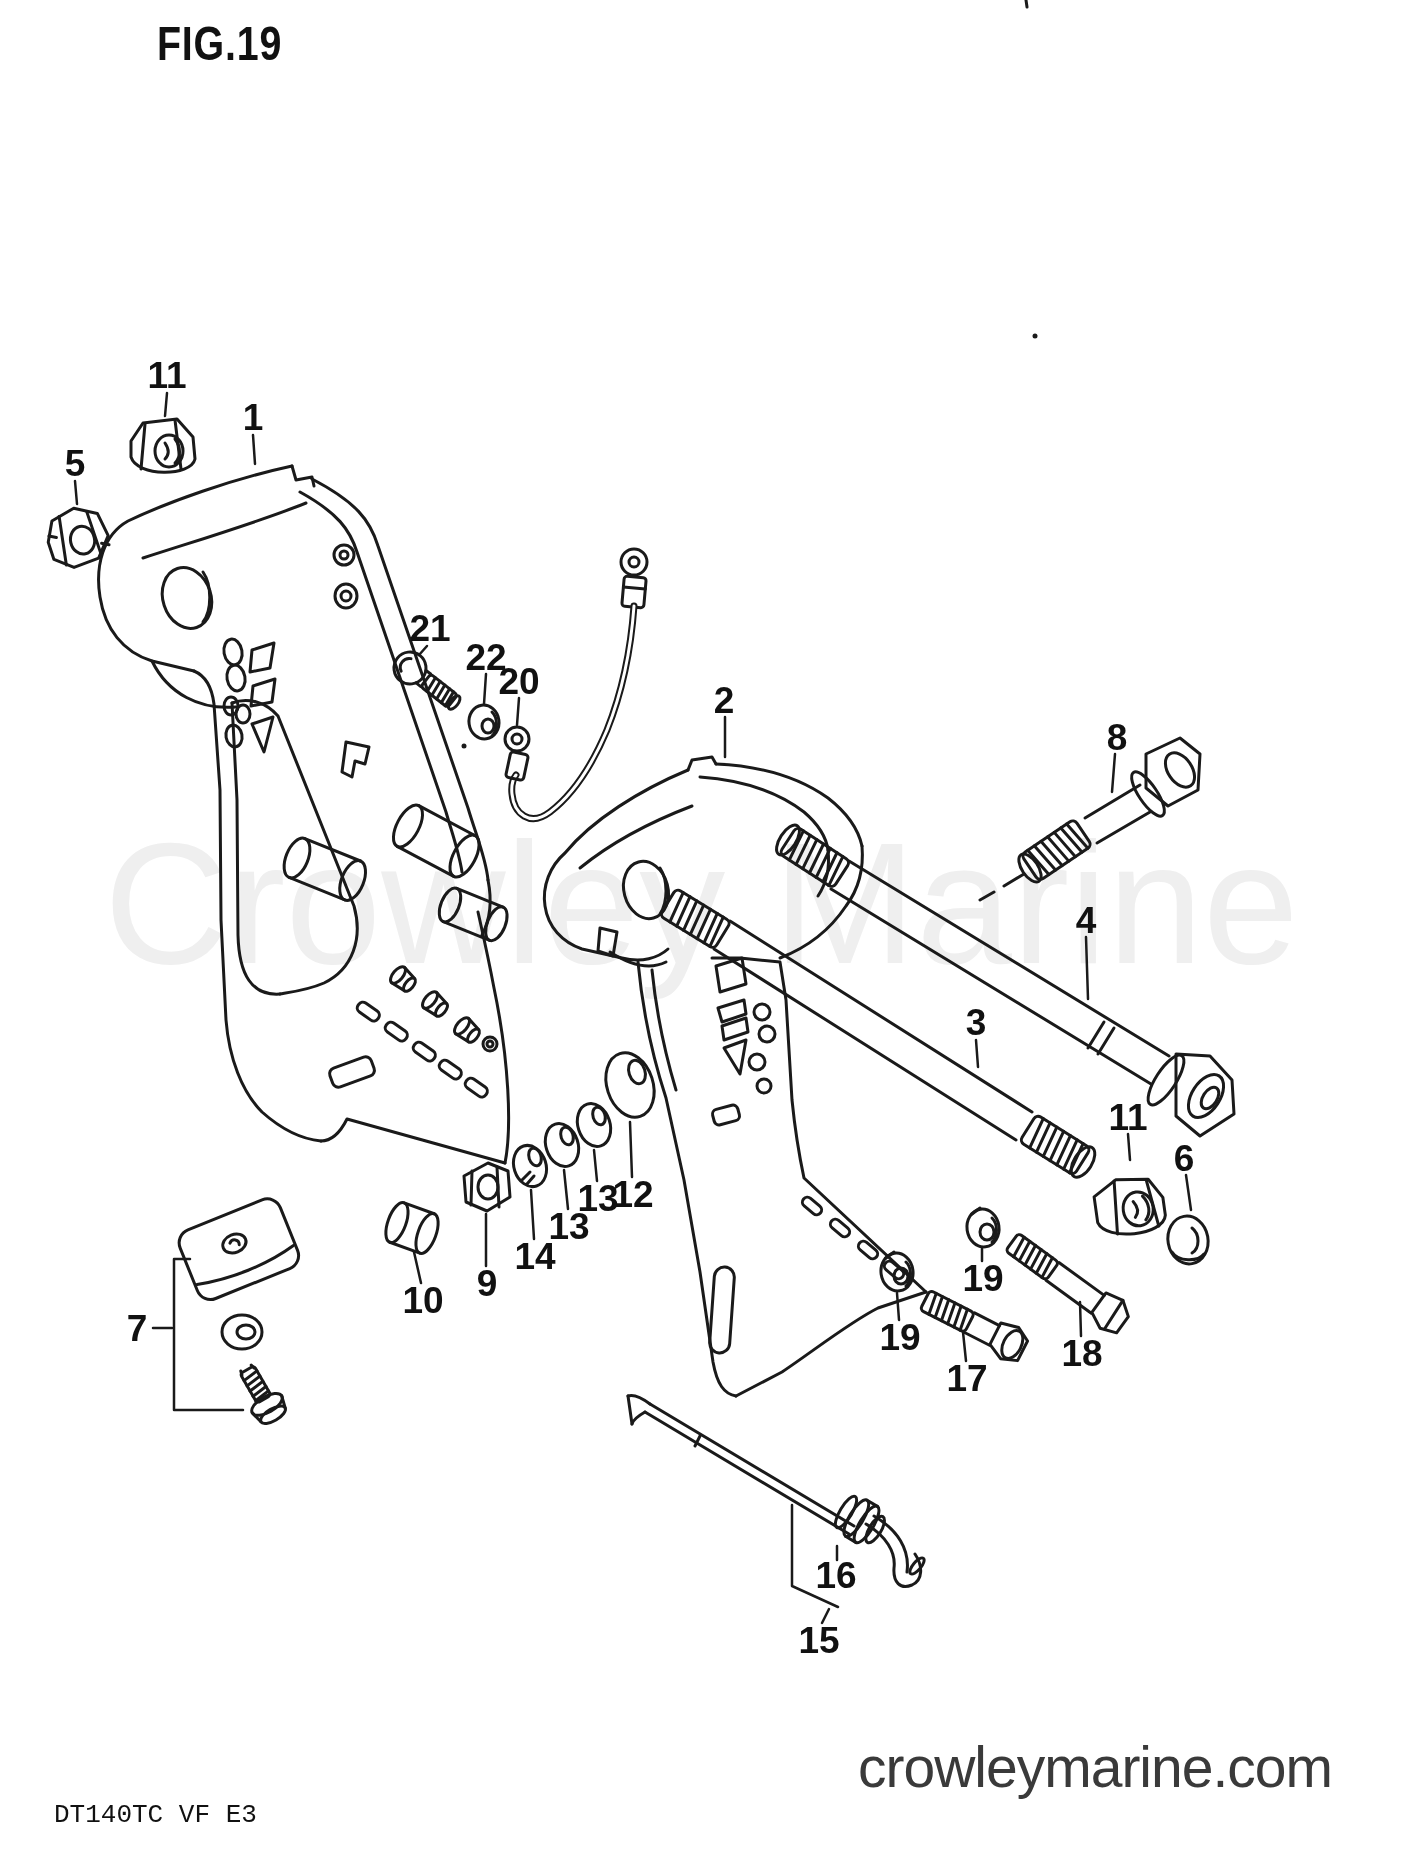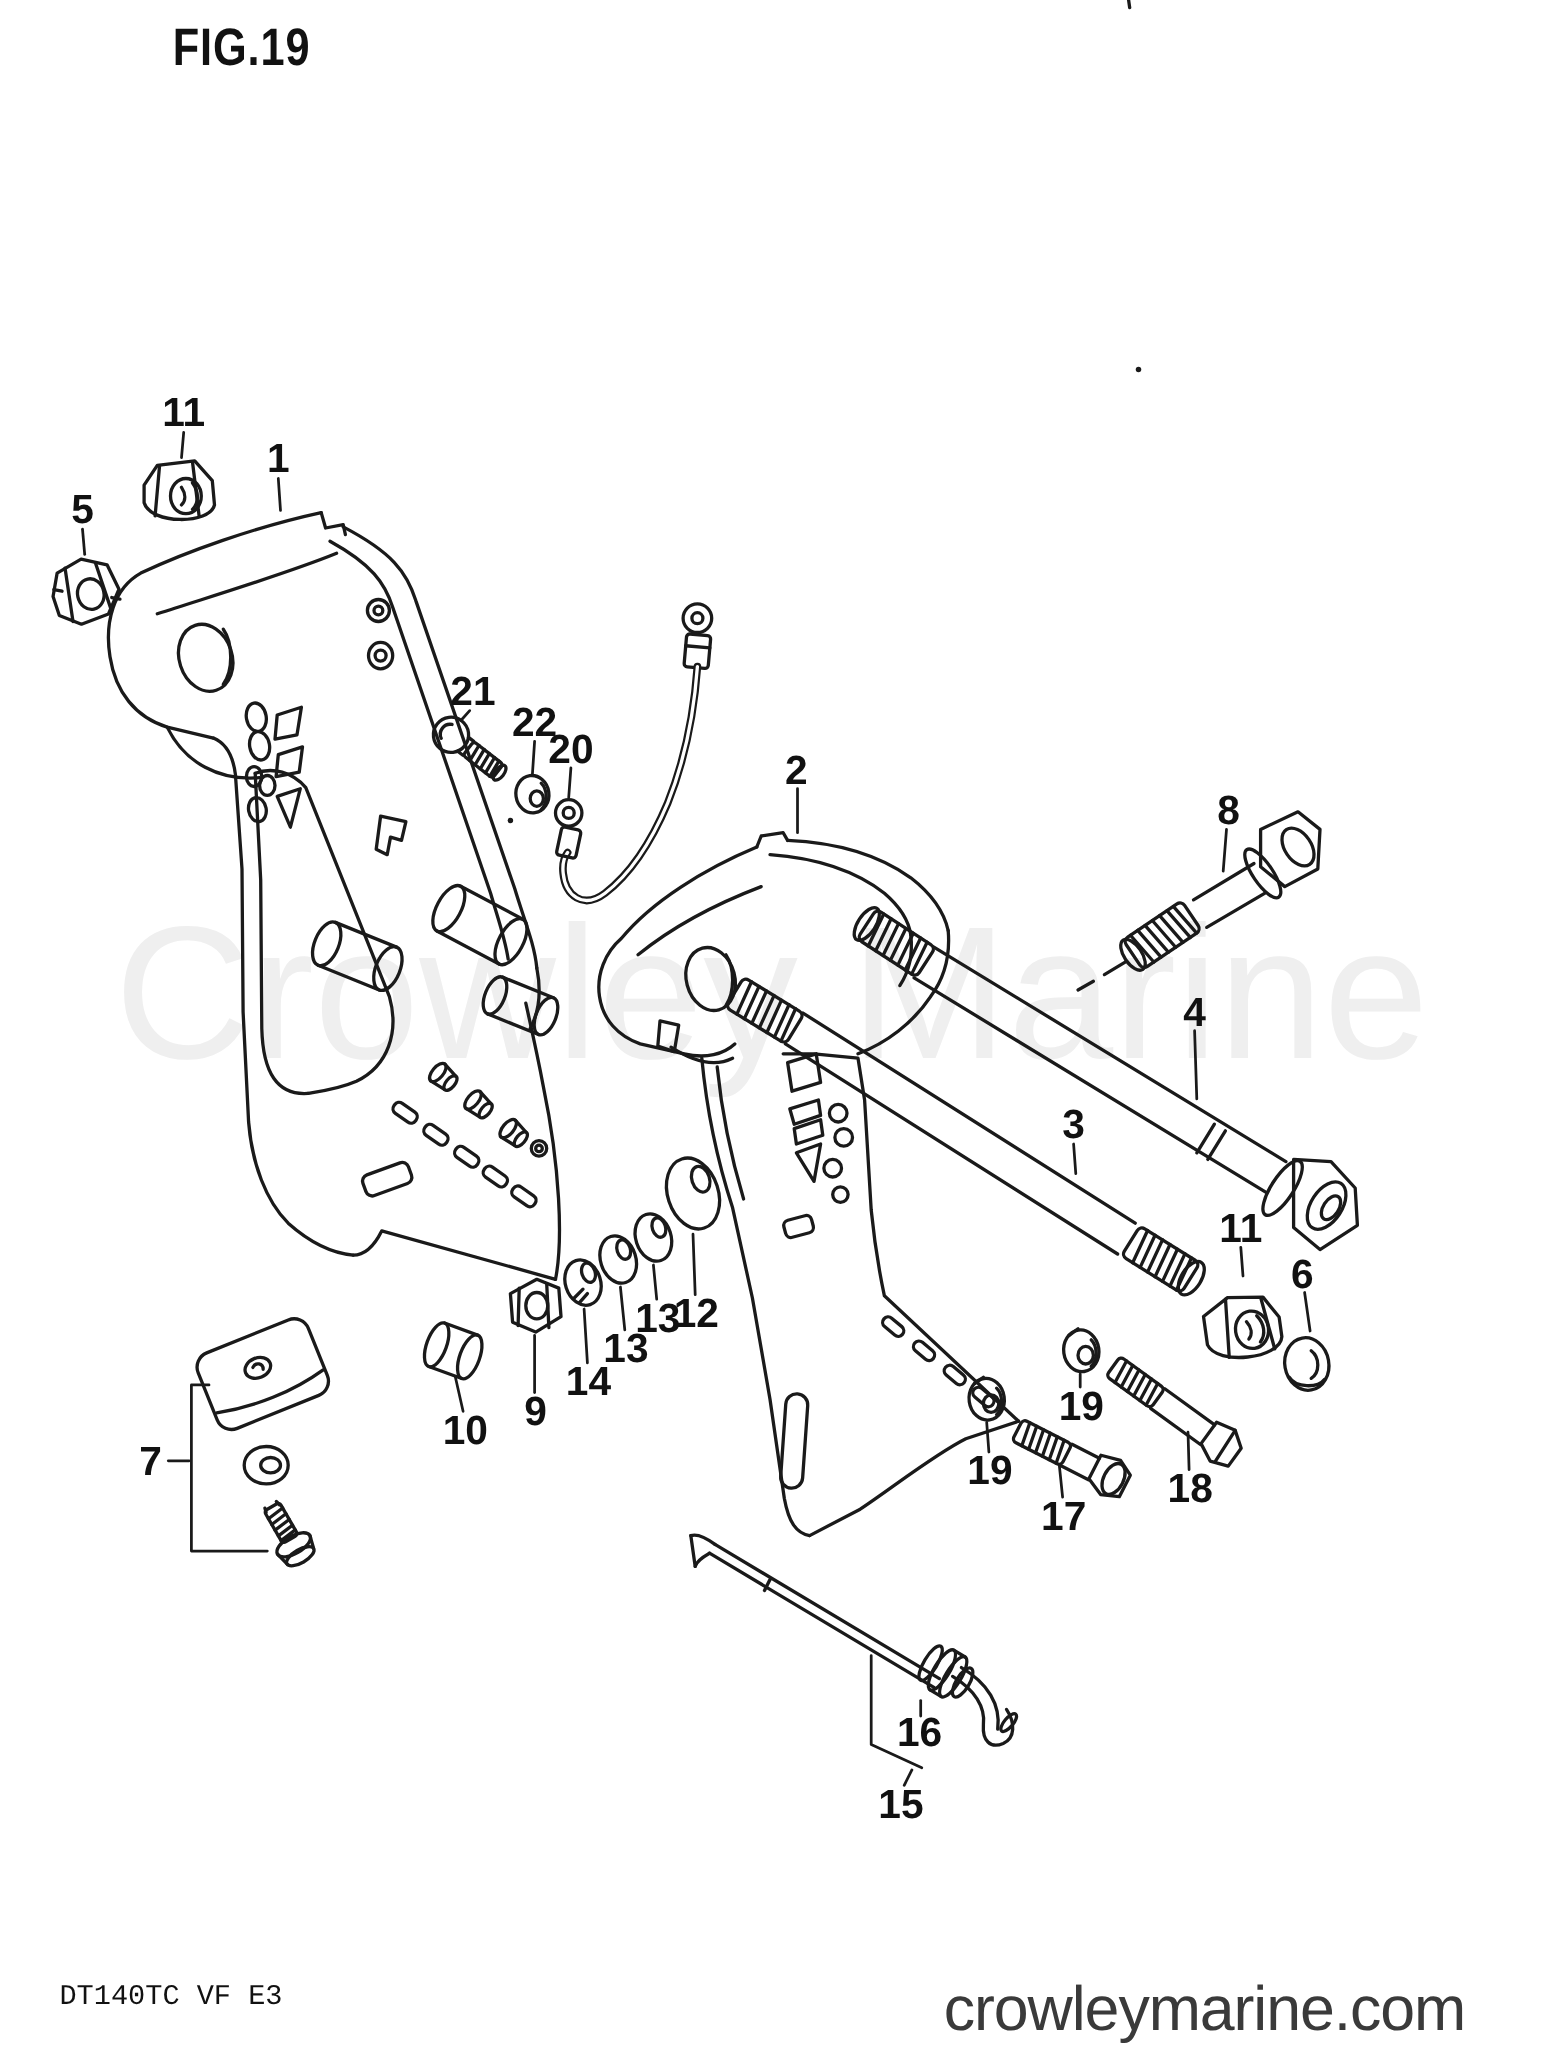--- a/index.html
+++ b/index.html
@@ -6,21 +6,21 @@
   body{position:relative;width:1414px;height:1873px;overflow:hidden;
        font-family:"Liberation Sans",sans-serif;}
   .watermark{position:absolute;left:104px;top:804px;font-size:172px;
        letter-spacing:0px;white-space:nowrap;user-select:none;z-index:0;text-align:center;}
   .fig-title{position:absolute;left:157px;top:16px;font-size:48px;font-weight:bold;
        color:#111;letter-spacing:1px;transform:scaleX(0.82);transform-origin:left top;
        white-space:nowrap;z-index:3;}
   .diagram-svg{position:absolute;left:0;top:0;z-index:2;}
   .footer-model{position:absolute;left:54px;top:1800px;font-size:26px;color:#111;
        font-family:"Liberation Mono","DejaVu Sans Mono",monospace;white-space:nowrap;z-index:3;}
-  .footer-site{position:absolute;left:858px;top:1793px;font-size:57px;letter-spacing:-1px;
+  .footer-site{position:absolute;left:858px;top:1734px;font-size:57px;letter-spacing:-1px;
        white-space:nowrap;z-index:3;}
   svg text.callout{font-family:"Liberation Sans",sans-serif;font-weight:bold;font-size:37px;}
 </style>
 </head>
 <body>
 
 <div class="watermark" style="color: rgb(239, 239, 239);">Crowley Marine</div>
 
 <div class="fig-title">FIG.19</div>
 

